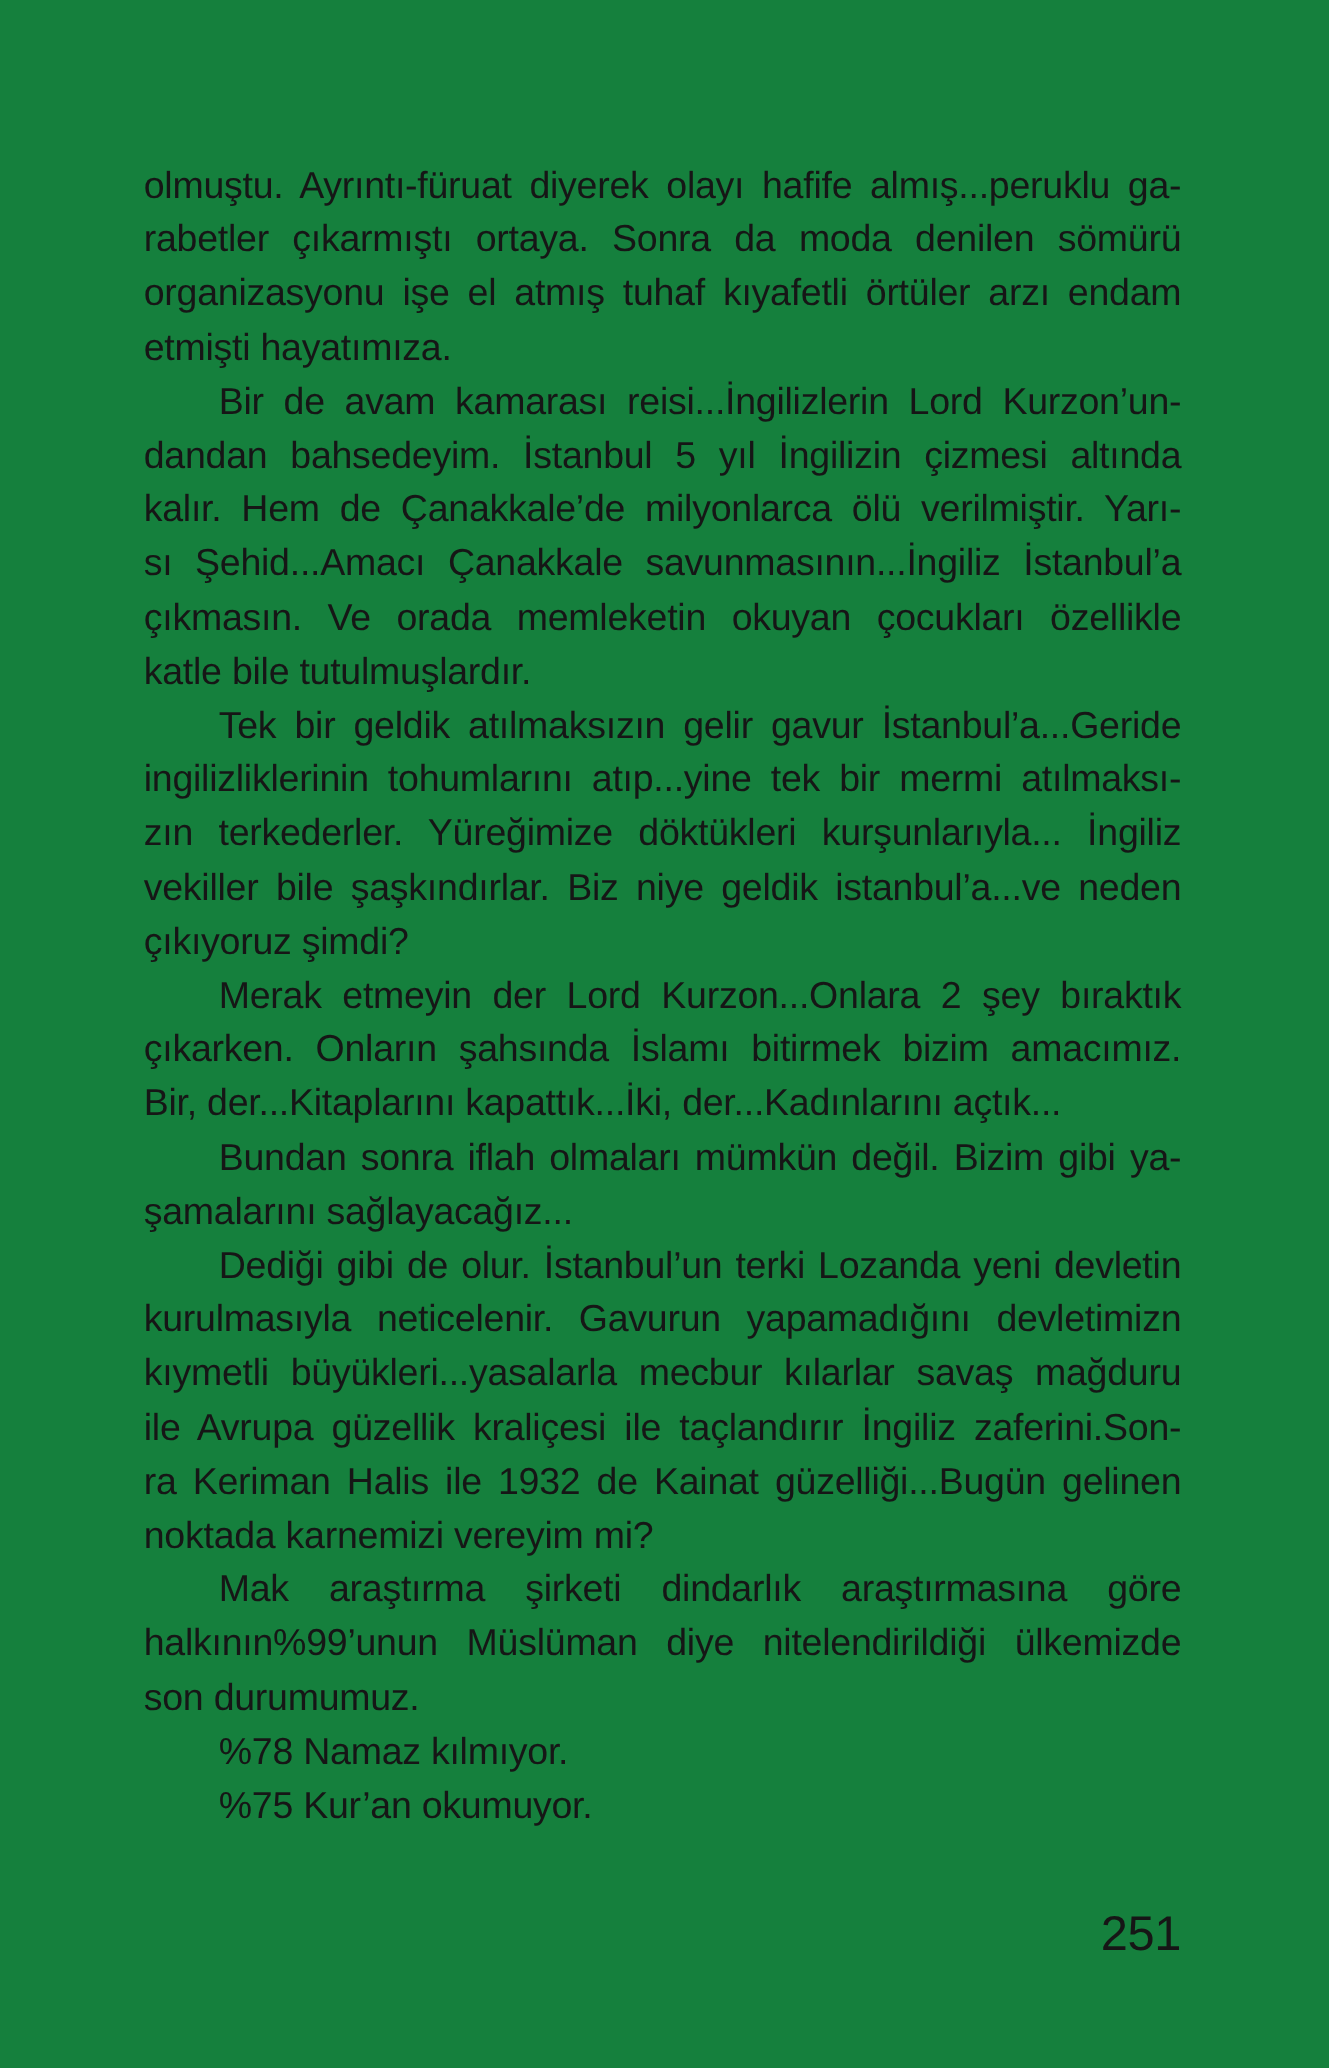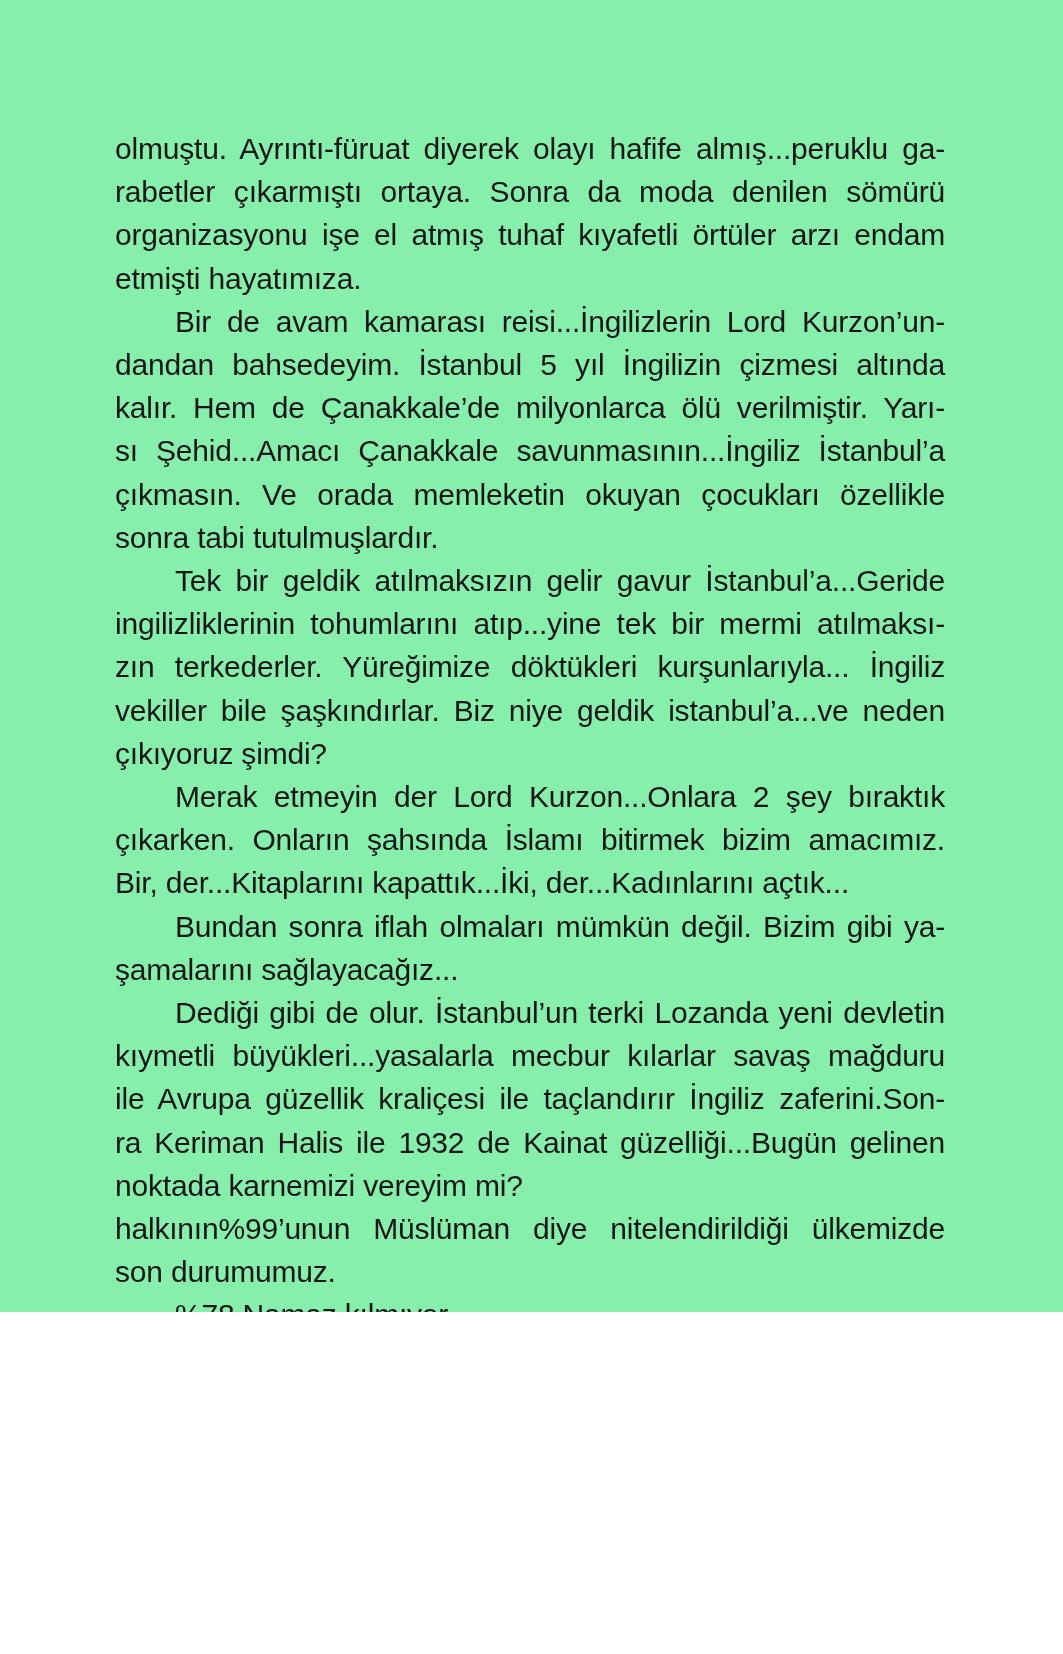--- a/index.html
+++ b/index.html
@@ -3,22 +3,22 @@
 <meta charset="utf-8">
 <style>
   html, body {
     margin: 0;
     padding: 0;
     background: #ffffff;
   }
   .page {
     position: relative;
     width: 1063px;
-    height: 1312px;
-    background: #86efac;
+    height: 1654px;
+    background: #15803d;
     overflow: hidden;
     font-family: "Liberation Sans", "DejaVu Sans", sans-serif;
     color: #161616;
   }
   .text-block {
     position: absolute;
     left: 115px;
     top: 127px;
     width: 830px;
     font-size: 30px;
@@ -51,35 +51,37 @@
   <div class="text-block">
       <div class="line">olmuştu. Ayrıntı-füruat diyerek olayı hafife almış...peruklu ga-</div>
       <div class="line">rabetler çıkarmıştı ortaya. Sonra da moda denilen sömürü</div>
       <div class="line">organizasyonu işe el atmış tuhaf kıyafetli örtüler arzı endam</div>
       <div class="line last">etmişti hayatımıza.</div>
       <div class="line indent">Bir de avam kamarası reisi...İngilizlerin Lord Kurzon’un-</div>
       <div class="line">dandan bahsedeyim. İstanbul 5 yıl İngilizin çizmesi altında</div>
       <div class="line">kalır. Hem de Çanakkale’de milyonlarca ölü verilmiştir. Yarı-</div>
       <div class="line">sı Şehid...Amacı Çanakkale savunmasının...İngiliz İstanbul’a</div>
       <div class="line">çıkmasın. Ve orada memleketin okuyan çocukları özellikle</div>
-      <div class="line last">sonra tabi tutulmuşlardır.</div>
+      <div class="line last">katle bile tutulmuşlardır.</div>
       <div class="line indent">Tek bir geldik atılmaksızın gelir gavur İstanbul’a...Geride</div>
       <div class="line">ingilizliklerinin tohumlarını atıp...yine tek bir mermi atılmaksı-</div>
       <div class="line">zın terkederler. Yüreğimize döktükleri kurşunlarıyla... İngiliz</div>
       <div class="line">vekiller bile şaşkındırlar. Biz niye geldik istanbul’a...ve neden</div>
       <div class="line last">çıkıyoruz şimdi?</div>
       <div class="line indent">Merak etmeyin der Lord Kurzon...Onlara 2 şey bıraktık</div>
       <div class="line">çıkarken. Onların şahsında İslamı bitirmek bizim amacımız.</div>
       <div class="line last">Bir, der...Kitaplarını kapattık...İki, der...Kadınlarını açtık...</div>
       <div class="line indent">Bundan sonra iflah olmaları mümkün değil. Bizim gibi ya-</div>
       <div class="line last">şamalarını sağlayacağız...</div>
       <div class="line indent">Dediği gibi de olur. İstanbul’un terki Lozanda yeni devletin</div>
+      <div class="line">kurulmasıyla neticelenir. Gavurun yapamadığını devletimizn</div>
       <div class="line">kıymetli büyükleri...yasalarla mecbur kılarlar savaş mağduru</div>
       <div class="line">ile Avrupa güzellik kraliçesi ile taçlandırır İngiliz zaferini.Son-</div>
       <div class="line">ra Keriman Halis ile 1932 de Kainat güzelliği...Bugün gelinen</div>
       <div class="line last">noktada karnemizi vereyim mi?</div>
+      <div class="line indent">Mak araştırma şirketi dindarlık araştırmasına göre</div>
       <div class="line">halkının%99’unun Müslüman diye nitelendirildiği ülkemizde</div>
       <div class="line last">son durumumuz.</div>
       <div class="line last indent">%78 Namaz kılmıyor.</div>
       <div class="line last indent">%75 Kur’an okumuyor.</div>
     </div>
   <div class="page-number">251</div>
 </div>
 
 </body></html>

